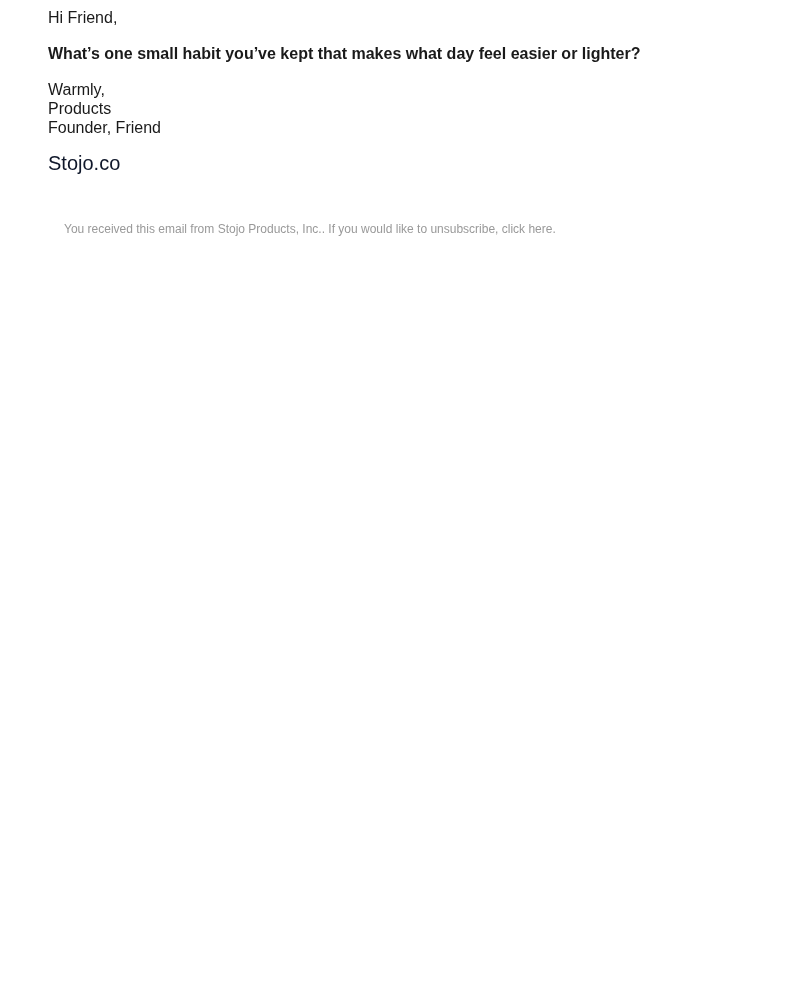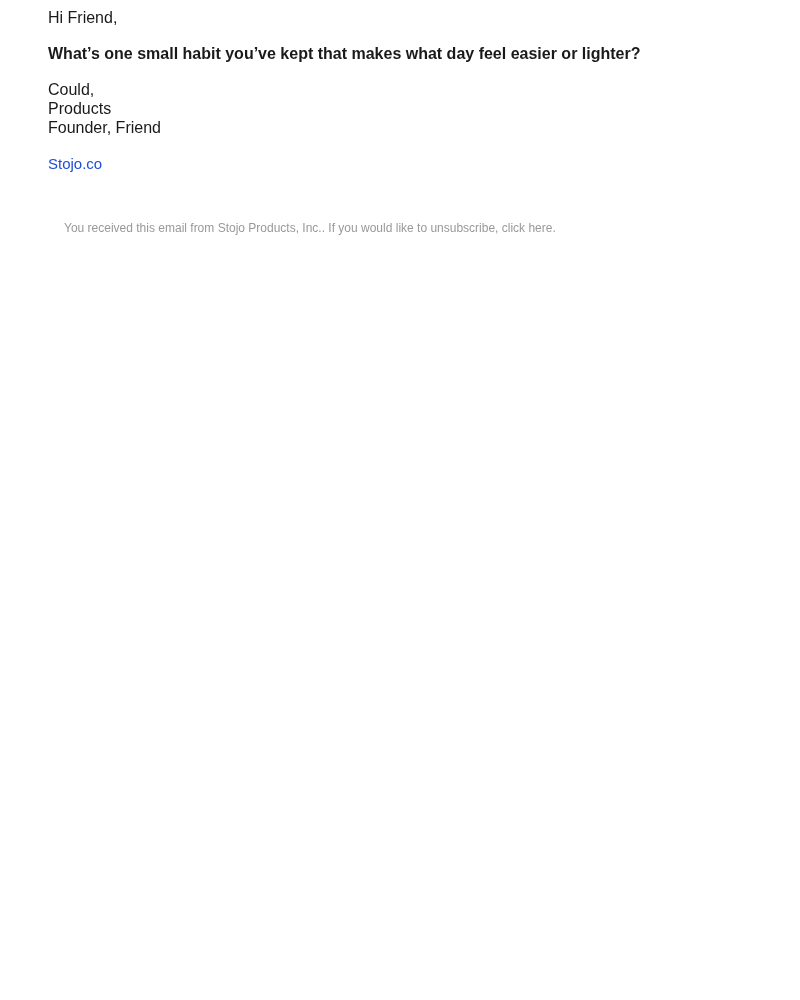--- a/index.html
+++ b/index.html
@@ -23,23 +23,23 @@
   .email p {
     margin: 0 0 17px 0;
     font-size: 16px;
     line-height: 19px;
     color: #1a1a1a;
   }
   .email p.bold {
     font-weight: bold;
   }
   .email a.site-link {
-    color: #1d4ed8;
+    color: #0f172a;
     text-decoration: none;
-    font-size: 15px;
+    font-size: 20px;
     line-height: 19px;
     cursor: pointer;
   }
   .email p.footer {
     margin-top: 48px;
     margin-left: 16px;
     font-size: 12px;
     line-height: 15px;
     color: #999999;
   }
@@ -58,21 +58,21 @@
     <p>Hi Friend,</p>
 
 
     <p class="bold">What’s one small habit you’ve kept that makes what day feel easier or lighter?</p>
 
 
 
 
 
     <p>
-      <span>Could,</span><br>
+      <span>Warmly,</span><br>
       <span>Products</span><br>
       <span>Founder, Friend</span>
     </p>
 
     <p>
       <a class="site-link" href="#">Stojo.co</a>
     </p>
 
     <p class="footer">
       <span>You received this email from Stojo Products, Inc.. If you would like to unsubscribe, </span><a class="unsubscribe-link" href="#">click here</a><span>.</span>

